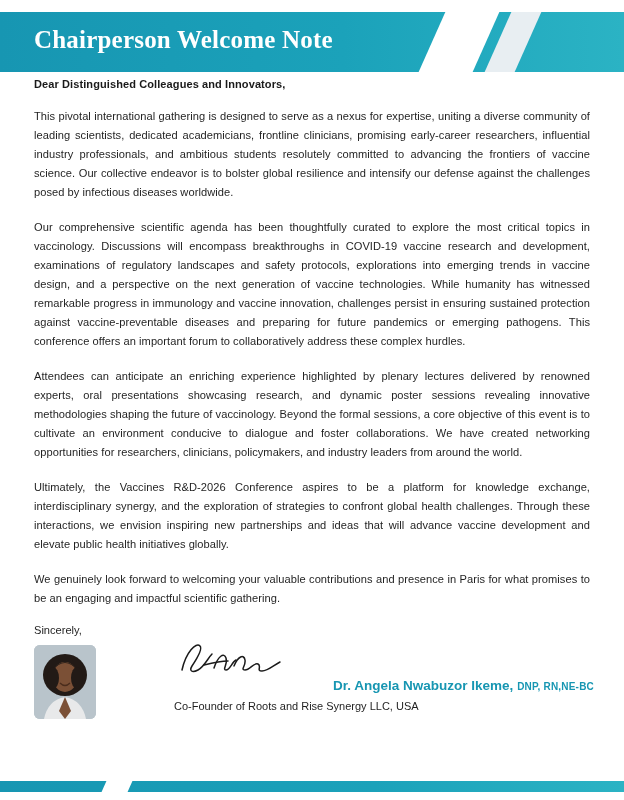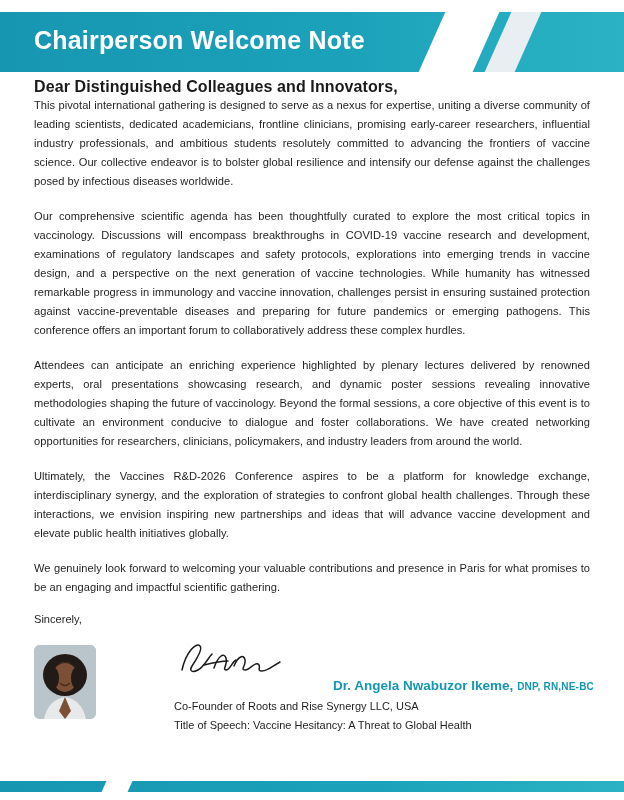--- a/index.html
+++ b/index.html
@@ -13,20 +13,21 @@
     position: relative;
     width: 624px; height: 800px;
     background: #ffffff;
   }
 
   
   .header-wrap {
     position: relative;
     width: 624px;
     height: 78px;
+    font-family: Liberation Serif, serif;
   }
   .header-band-grad {
     position: absolute;
     left: 0; top: 12px;
     width: 624px; height: 60px;
     background: linear-gradient(90deg, #1796b2 0%, #1ba2ba 55%, #2bb3c4 100%);
   }
   .header-notch {
     position: absolute;
     right: 138px; top: 12px;
@@ -51,23 +52,24 @@
   }
 
   
   .body {
     position: absolute;
     left: 0; top: 78px;
     width: 624px;
     padding: 0 34px;
   }
   .salutation {
-    font-size: 16px;
+    font-size: 11px;
     font-weight: bold;
     color: #1a1a1a;
+    margin-bottom: 17px;
     letter-spacing: 0.1px;
   }
   p.para {
     font-size: 11.1px;
     line-height: 19px;
     color: #1f1f1f;
     text-align: justify;
     margin-bottom: 16px;
     letter-spacing: 0.05px;
   }
@@ -201,21 +203,20 @@
         </g>
       </svg>
     </div>
 
     <div class="sig-text">
       <div class="sig-name">
         <span>Dr. Angela Nwabuzor Ikeme,</span>
         <span class="creds">DNP, RN,NE-BC</span>
       </div>
       <div class="sig-line">Co-Founder of Roots and Rise Synergy LLC, USA</div>
-      <div class="sig-line">Title of Speech: Vaccine Hesitancy: A Threat to Global Health</div>
     </div>
 
   </div>
 
   <div class="footer">
     <div class="footer-bar"></div>
     <div class="footer-notch"></div>
   </div>
 
 </div>

